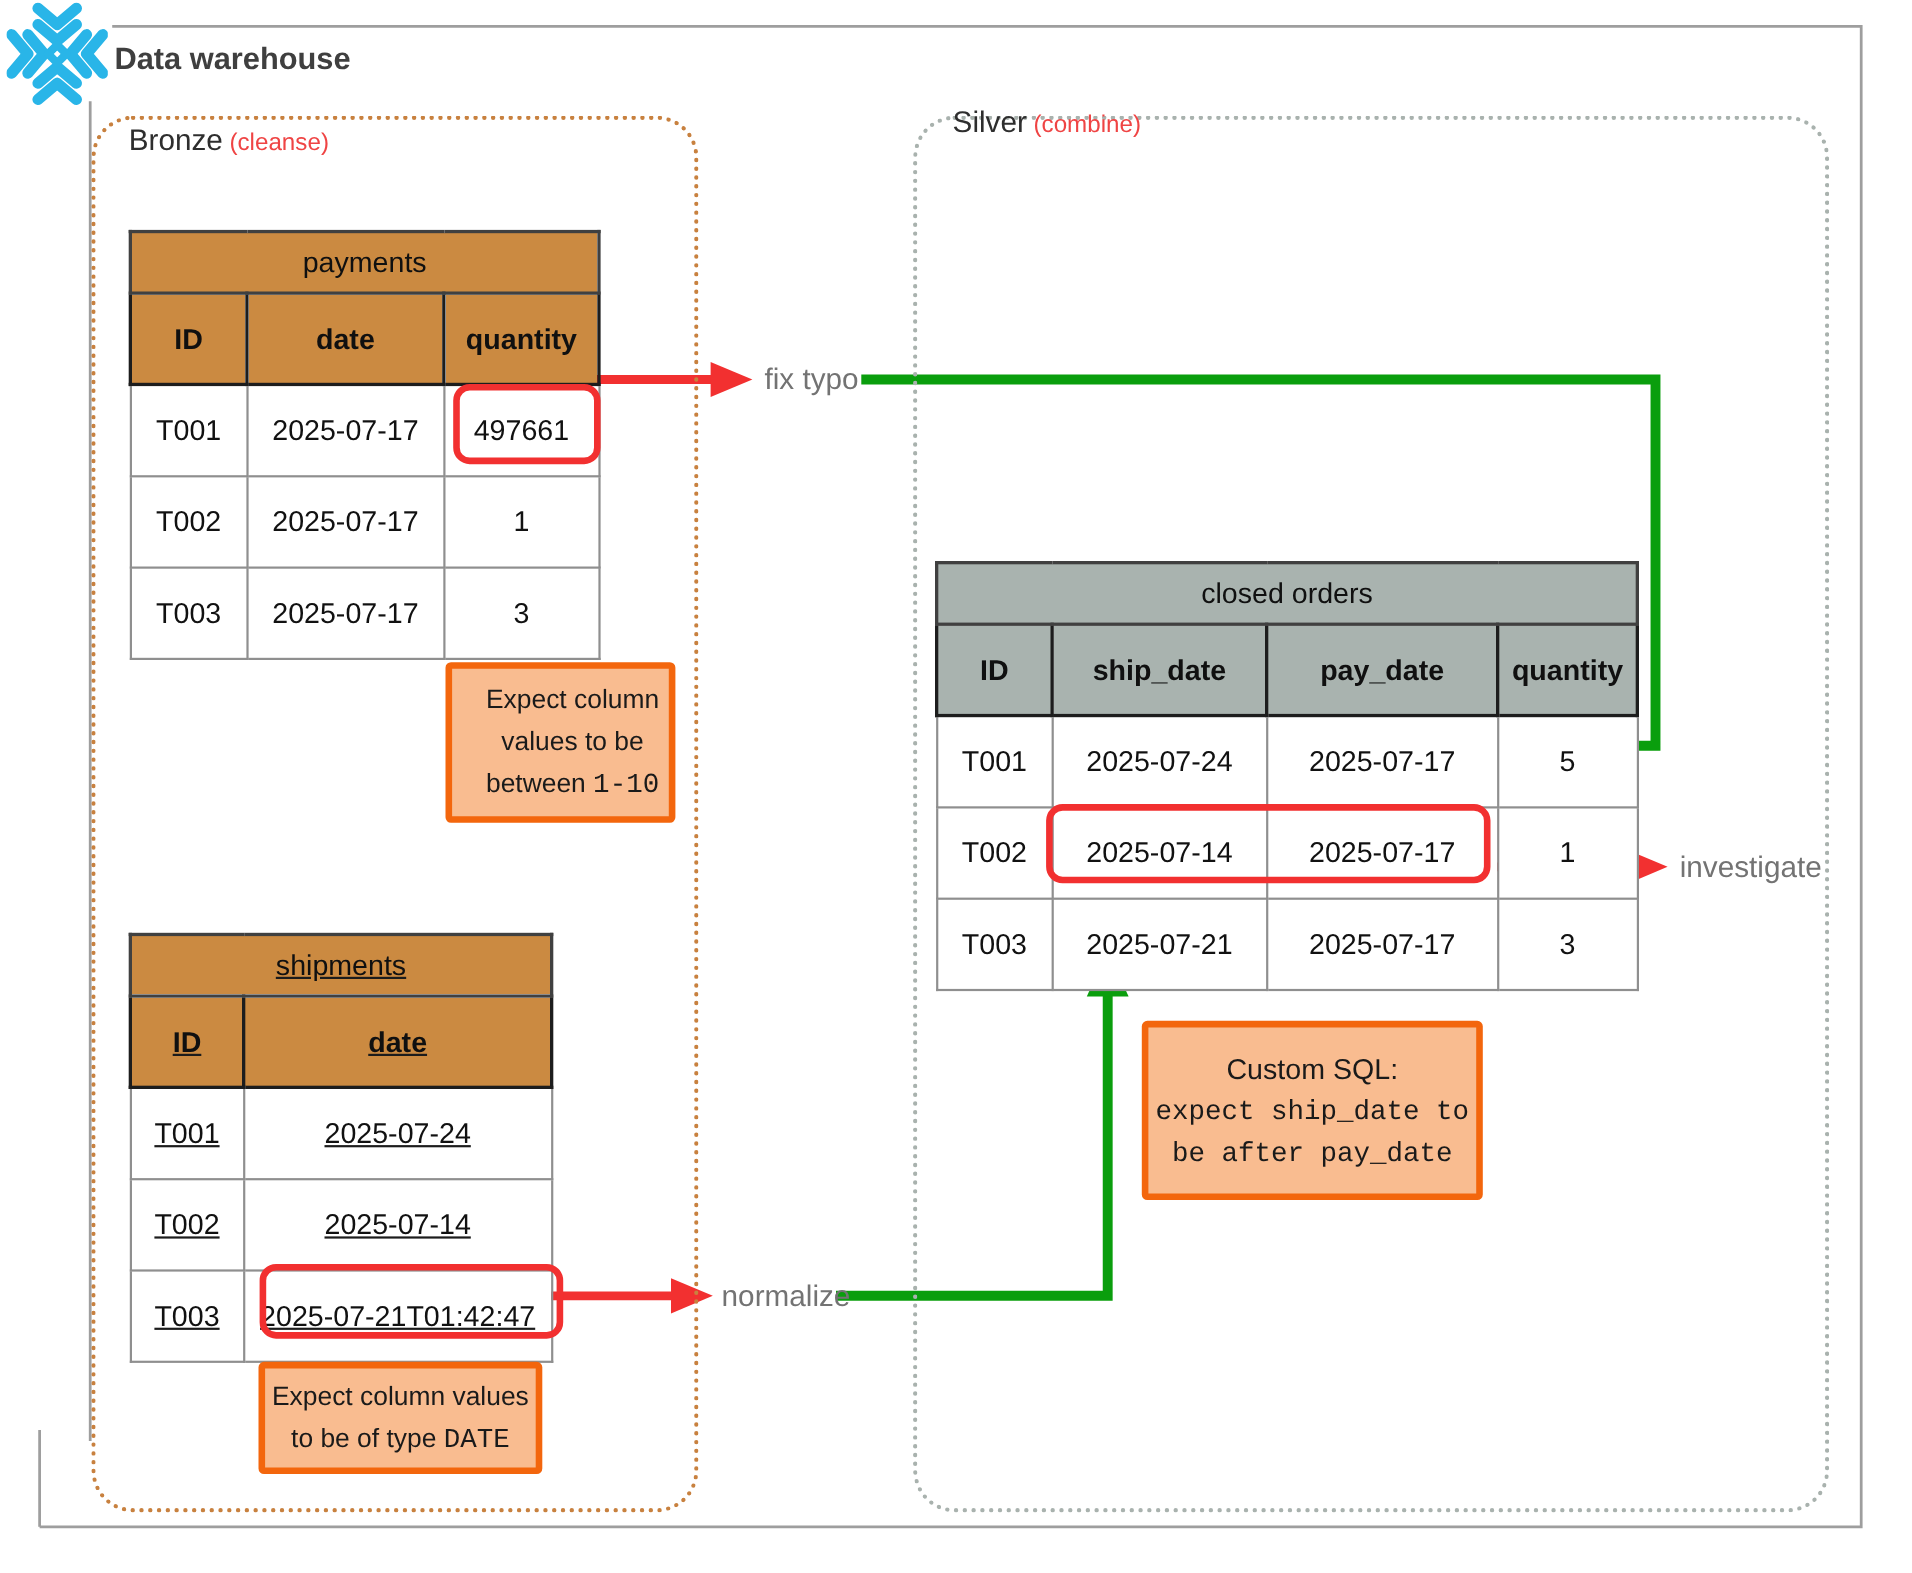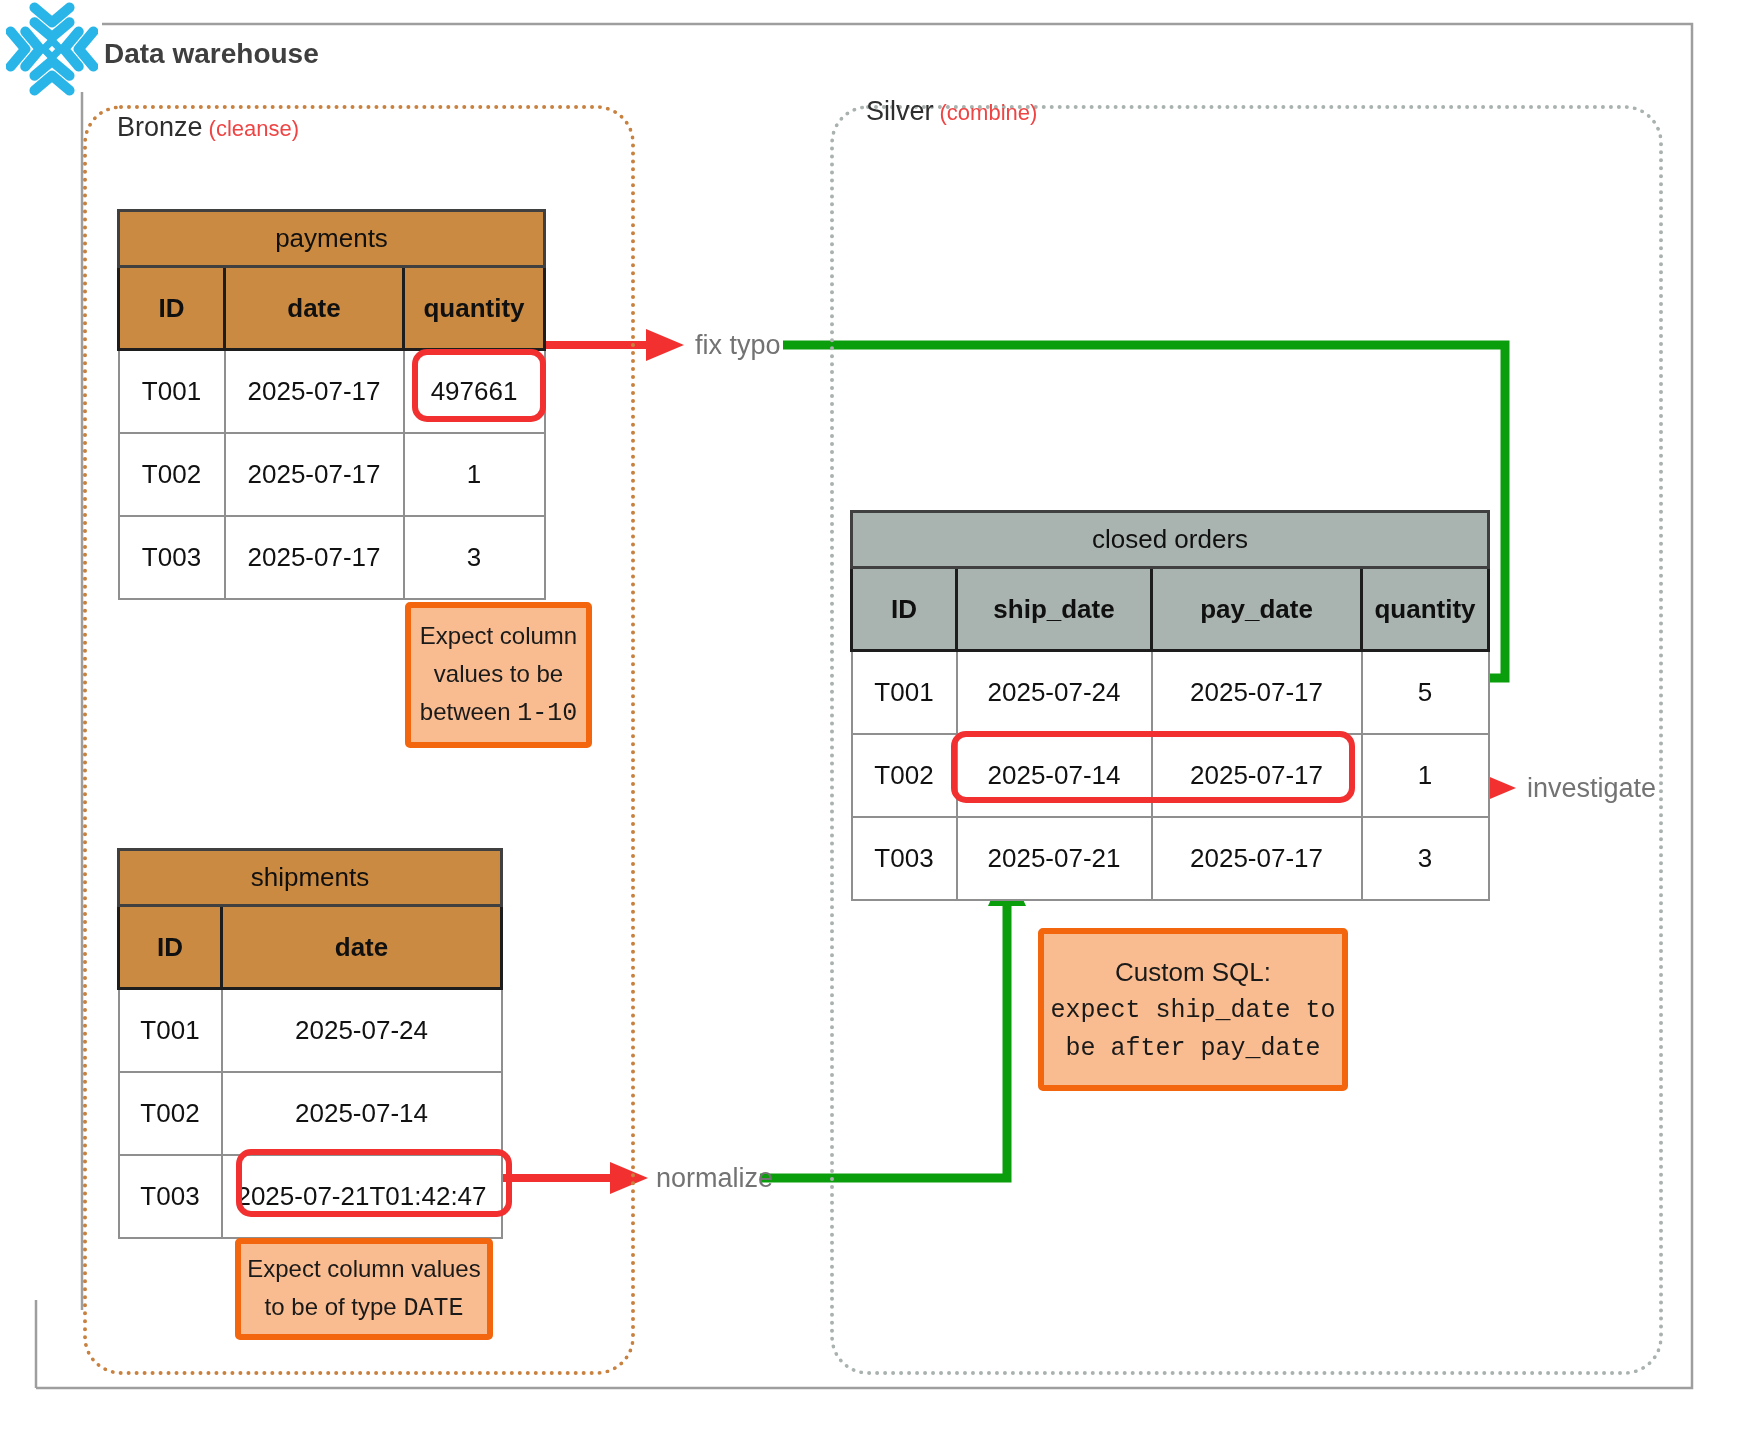--- a/index.html
+++ b/index.html
@@ -131,21 +131,21 @@
           </tr>
           <tr>
             <td class="data">T003</td>
             <td class="data">2025-07-17</td>
             <td class="data">3</td>
           </tr>
         </tbody>
       </table>
     </div>
 
-  <div class="tw orange" style="left:117px;top:848px;width:383px;">
+  <div class="tw orange" style="left:117px;top:848px;width:383px;text-decoration:underline;">
       <table>
         <colgroup>
           <col style="width: 103px;">
           <col style="width: 280px;">
         </colgroup>
         <tbody>
           <tr>
             <td colspan="2" class="title-cell">shipments</td>
           </tr>
           <tr>
@@ -205,21 +205,21 @@
             <td class="data">3</td>
           </tr>
         </tbody>
       </table>
     </div>
 
   <div class="hl" style="left:412px;top:349px;width:122px;height:61px;"></div>
   <div class="hl" style="left:236px;top:1149px;width:264px;height:56px;"></div>
   <div class="hl" style="left:951px;top:731px;width:392px;height:60px;"></div>
 
-  <div class="note" style="left:405px;top:602px;width:175px;height:134px;">
+  <div class="note" style="left:405px;top:602px;width:175px;height:134px;padding-left:22px;">
     <div><span>Expect column</span></div>
     <div><span>values to be</span></div>
     <div><span>between</span>
       <span class="mono">1-10</span></div>
   </div>
 
   <div class="note" style="left:235px;top:1238px;width:246px;height:90px;">
     <div><span>Expect column values</span></div>
     <div><span>to be of type</span>
       <span class="mono">DATE</span></div>

